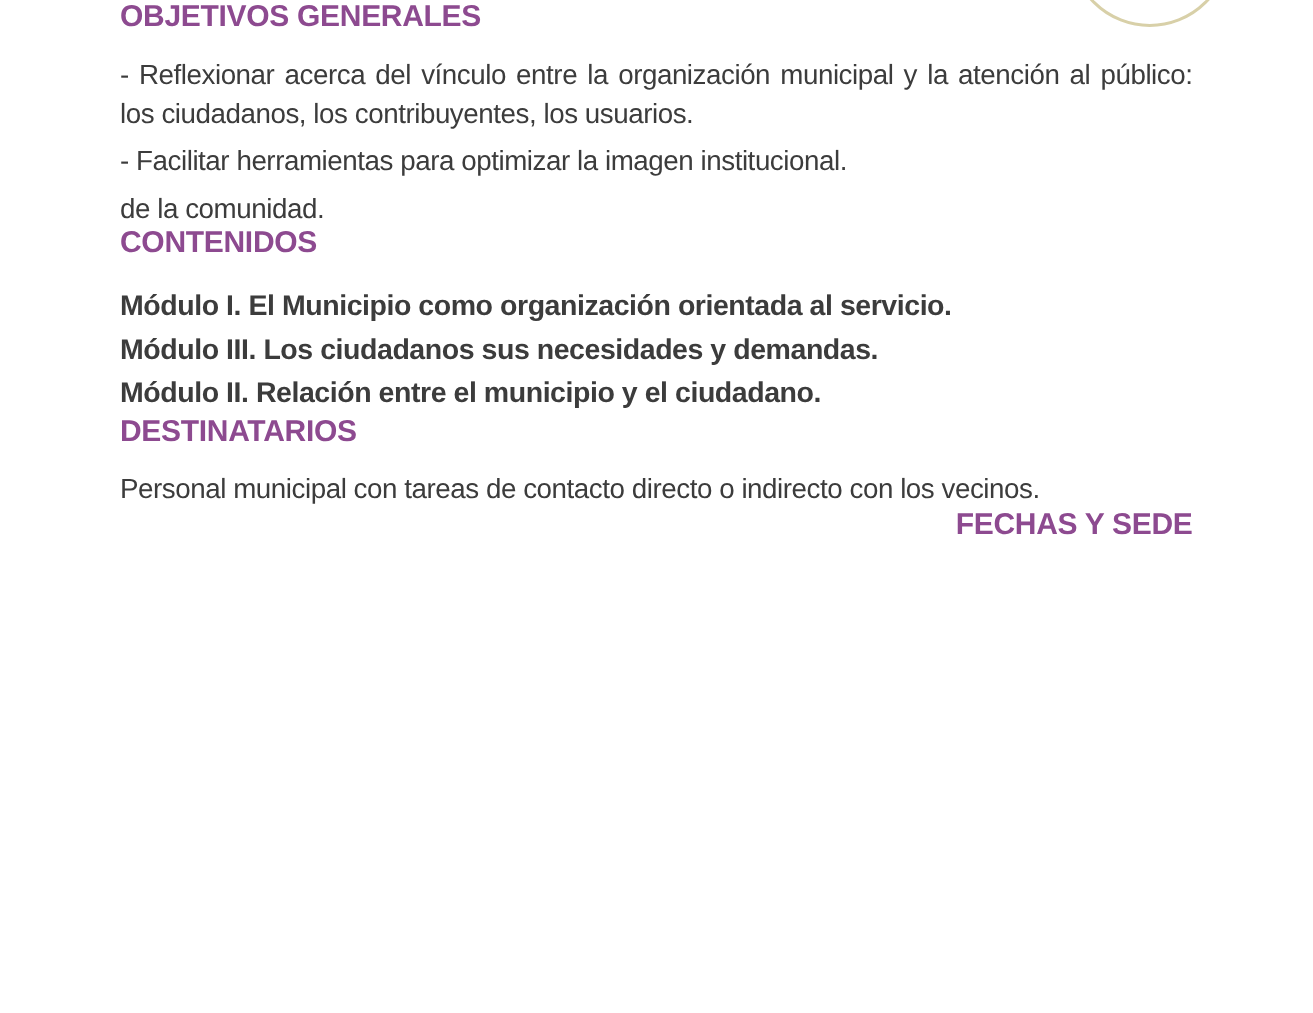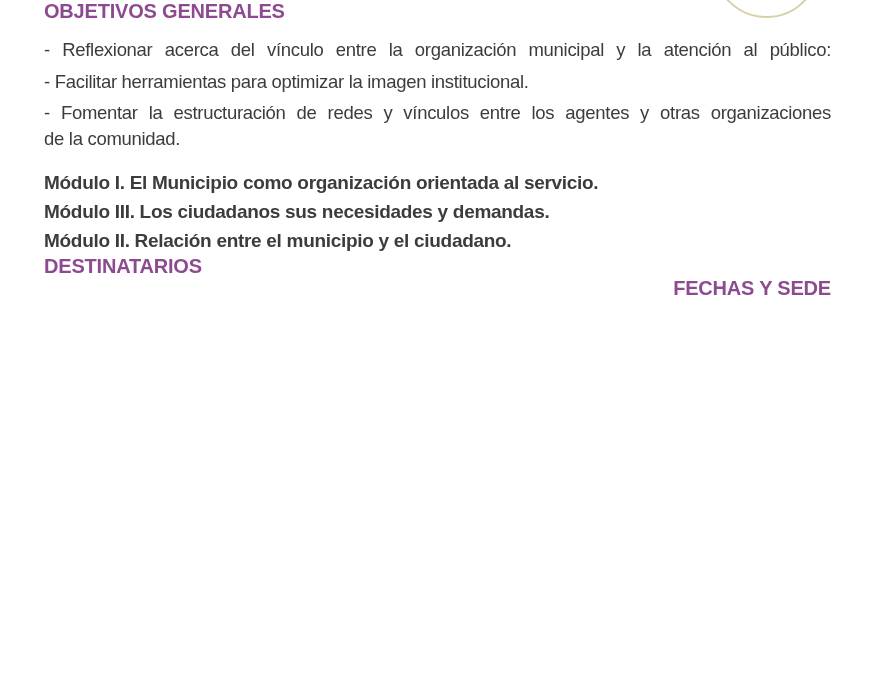--- a/index.html
+++ b/index.html
@@ -12,21 +12,21 @@
     width: 875px;
     height: 675px;
     background: var(--background, #ffffff);
     overflow: hidden;
     font-family: "Liberation Sans", "DejaVu Sans", sans-serif;
     color: var(--body-color, #3c3c3c);
   }
   .content {
     box-sizing: border-box;
     width: 100%;
-    padding: 0 44px;
+    padding: 0 80px;
   }
   .arc {
     position: absolute;
     left: 713px;
     top: -89px;
     width: 107px;
     height: 107px;
     box-sizing: border-box;
     border: 2px solid var(--arc-color, #d8d0a8);
     border-radius: 50%;
@@ -79,44 +79,48 @@
 
   <div class="arc"></div>
 
   <div class="content">
 
     <section>
       <h2 class="heading heading-objetivos">OBJETIVOS GENERALES</h2>
 
       <p class="body bullet-1">
         <span class="line just">- Reflexionar acerca del vínculo entre la organización municipal y la atención al público:</span>
+        <span class="line">los ciudadanos, los contribuyentes, los usuarios.</span>
       </p>
 
       <p class="body bullet-2">
         <span class="line">- Facilitar herramientas para optimizar la imagen institucional.</span>
       </p>
 
       <p class="body bullet-3">
-        <span class="line just">- Fomentar la estructuración de redes y vínculos entre los agentes y otras organizaciones</span>
         <span class="line">de la comunidad.</span>
       </p>
     </section>
 
     <section>
+      <h2 class="heading heading-contenidos">CONTENIDOS</h2>
 
       <div class="body modules">
         <span class="line">Módulo I. El Municipio como organización orientada al servicio.</span>
         <span class="line">Módulo III. Los ciudadanos sus necesidades y demandas.</span>
         <span class="line">Módulo II. Relación entre el municipio y el ciudadano.</span>
       </div>
     </section>
 
     <section>
       <h2 class="heading heading-destinatarios">DESTINATARIOS</h2>
 
+      <p class="body destinatarios-text">
+        <span class="line">Personal municipal con tareas de contacto directo o indirecto con los vecinos.</span>
+      </p>
     </section>
 
     <section>
       <h2 class="heading heading-fechas">FECHAS Y SEDE</h2>
 
     </section>
 
   </div>
 </div>
 

